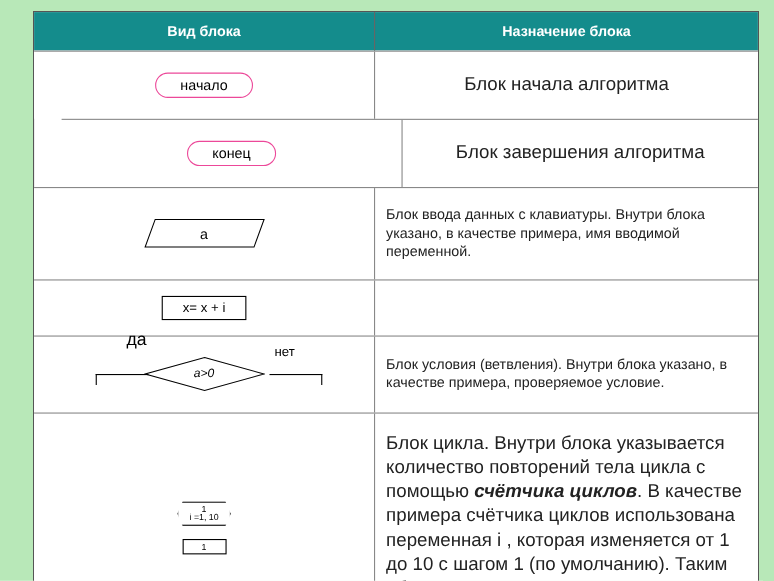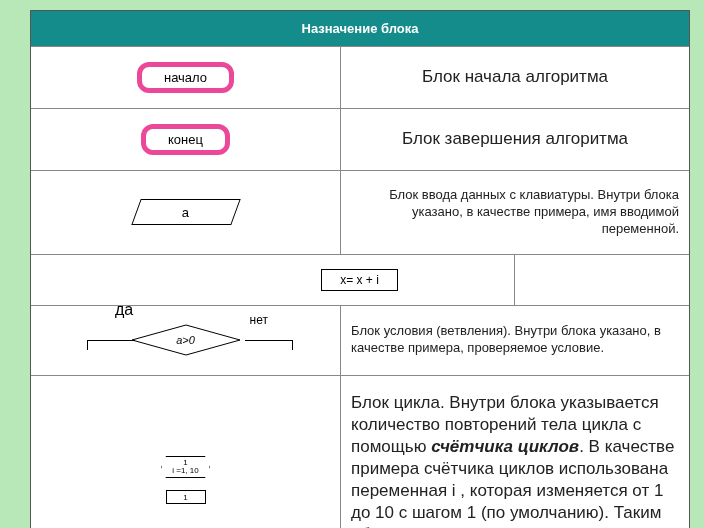--- a/index.html
+++ b/index.html
@@ -62,21 +62,21 @@
     align-items: center;
     line-height: 1.3;
   }
   .row .col-right.big {
     font-size: 17px;
     justify-content: center;
     text-align: center;
   }
   
   .terminator {
-    border: 5px solid #ec4899;
+    border: 1px solid #ec4899;
     border-radius: 12px;
     background: #fff;
     padding: 3px 22px;
     font-size: 13px;
     text-align: right;
   }
   .parallelogram {
     background: #fff;
     border: 1px solid #000;
     width: 100px;
@@ -164,51 +164,52 @@
     align-items: center;
     justify-content: center;
     font-size: 8px;
   }
 </style>
 </head>
 <body>
 
 <div class="frame">
   <div class="theader">
+    <div class="col-left">Вид блока</div>
     <div class="col-right">Назначение блока</div>
   </div>
 
   <div class="row" style="min-height:62px;">
     <div class="col-left">
       <div class="terminator">
         <span>начало</span>
       </div>
     </div>
     <div class="col-right big">Блок начала алгоритма</div>
   </div>
 
-  <div class="row" style="min-height:62px;">
+  <div class="row" style="min-height:62px;margin-left:25px;">
     <div class="col-left">
       <div class="terminator">
         <span>конец</span>
       </div>
     </div>
     <div class="col-right big">Блок завершения алгоритма</div>
   </div>
 
   <div class="row" style="min-height:60px;">
     <div class="col-left">
       <div class="parallelogram">
         <span>a</span>
       </div>
     </div>
-    <div class="col-right" style="justify-content:center;text-align:right;">Блок ввода данных с клавиатуры. Внутри блока указано, в качестве примера, имя вводимой переменной.</div>
-  </div>
-
-  <div class="row" style="min-height:46px;justify-content:center;">
+    <div class="col-right" style="justify-content:center;text-align:left;">Блок ввода данных с клавиатуры. Внутри блока указано, в качестве примера, имя вводимой переменной.</div>
+  </div>
+
+  <div class="row" style="min-height:46px;">
     <div class="col-left">
       <div class="rect">
         <span>x= x + i</span>
       </div>
     </div>
   </div>
 
   <div class="row" style="min-height:70px;">
     <div class="col-left" style="position:relative;">
       <div class="decision-wrapper">

